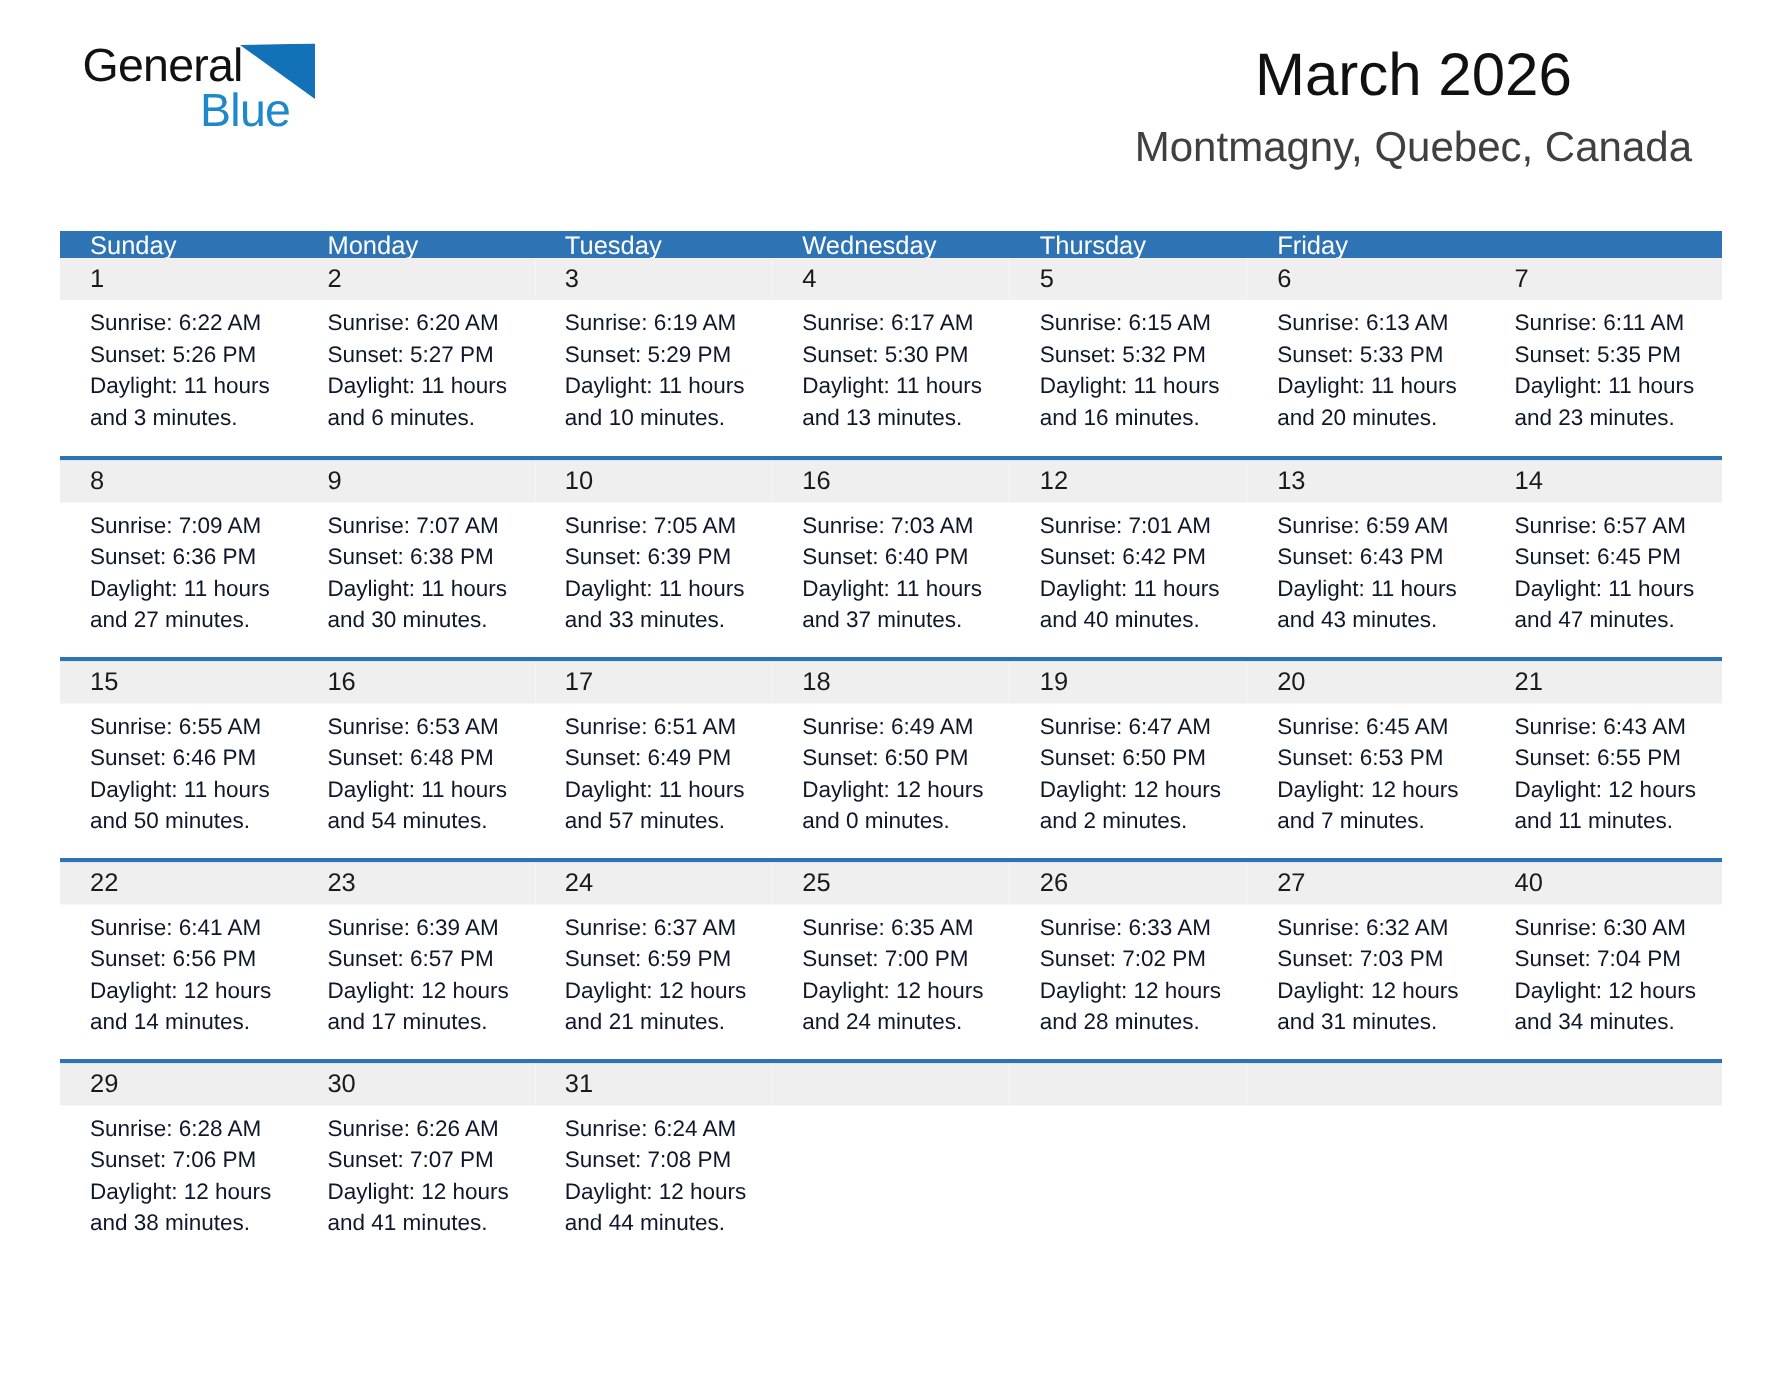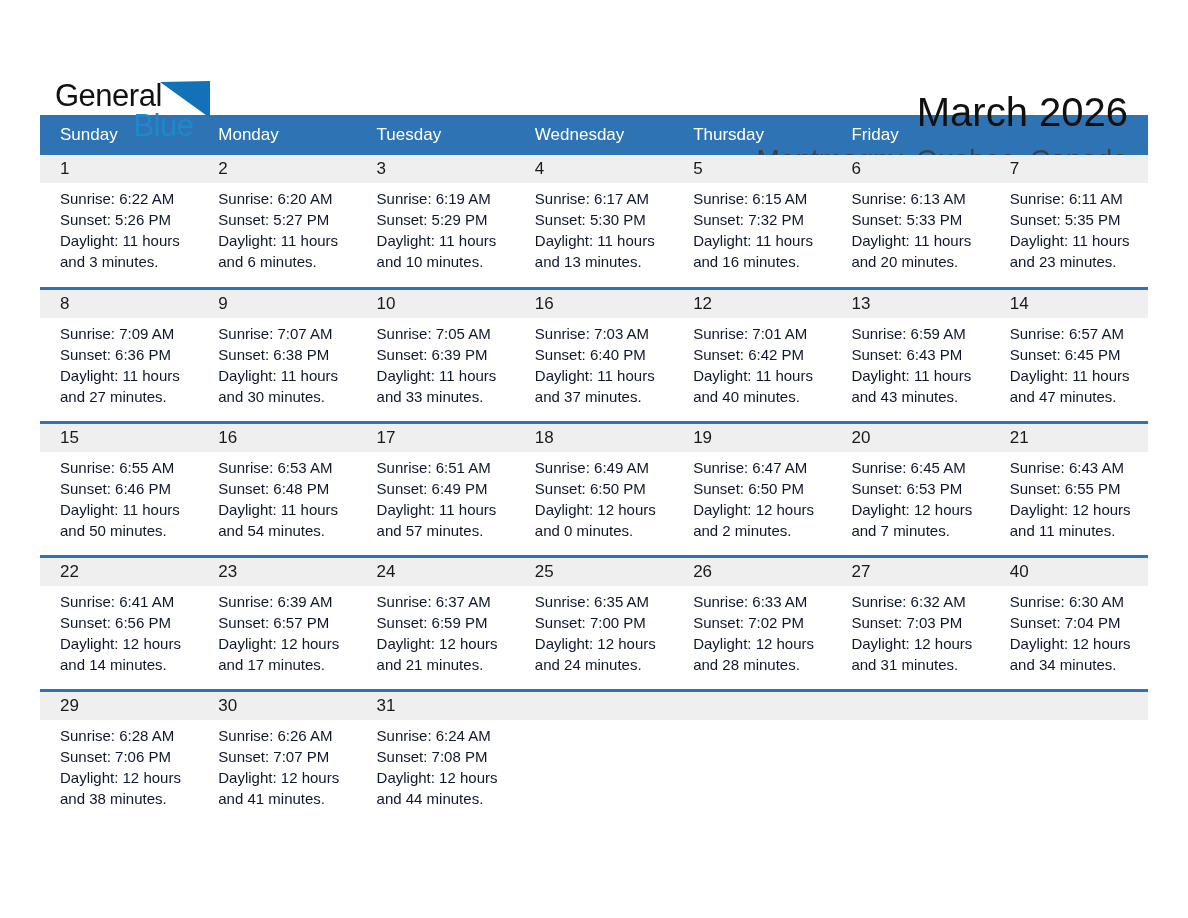--- a/index.html
+++ b/index.html
@@ -10,22 +10,22 @@
     font-family: "Liberation Sans", sans-serif;
     color: #1a1a1a;
     overflow: hidden;
   }
 
   
   .top-area {
     display: flex;
     justify-content: space-between;
     align-items: flex-start;
-    padding: 80px 60px 0 55px;
-    height: 115px;
+    padding: 28px 60px 0 55px;
+    height: 154px;
   }
 
   .logo { line-height: 1; }
   .logo-line1 { display: flex; align-items: flex-start; }
   .logo-general {
     font-size: 31px;
     font-weight: 500;
     color: #111111;
     letter-spacing: -0.5px;
   }
@@ -38,42 +38,42 @@
   .logo-blue {
     font-size: 31px;
     font-weight: 500;
     color: #1f88cb;
     letter-spacing: -0.5px;
     margin-left: 62px;
     margin-top: -8px;
     text-align: center;
   }
 
-  .title-block { text-align: right; margin-top: 10px; }
+  .title-block { text-align: center; }
   .month-title {
     font-size: 40px;
     font-weight: 400;
     color: #111111;
     line-height: 1.1;
   }
   .location-subtitle {
     font-size: 28px;
     font-weight: 400;
     color: #404040;
     margin-top: 10px;
   }
 
   
   .calendar { margin: 0 40px; }
 
   .weekday-row {
     display: grid;
     grid-template-columns: repeat(7, 1fr);
     background: #2e73b4;
-    height: 40px;
+    height: 18px;
   }
   .weekday-cell {
     color: #ffffff;
     font-size: 17px;
     font-weight: 400;
     padding-left: 20px;
     display: flex;
     align-items: center;
   }
 
@@ -164,21 +164,21 @@
             <div>Sunrise: 6:17 AM</div>
             <div>Sunset: 5:30 PM</div>
             <div>Daylight: 11 hours</div>
             <div>and 13 minutes.</div>
           </div>
         </div>
         <div class="day-cell">
           <div class="day-num">5</div>
           <div class="day-details">
             <div>Sunrise: 6:15 AM</div>
-            <div>Sunset: 7:32 PM</div>
+            <div>Sunset: 5:32 PM</div>
             <div>Daylight: 11 hours</div>
             <div>and 16 minutes.</div>
           </div>
         </div>
         <div class="day-cell">
           <div class="day-num">6</div>
           <div class="day-details">
             <div>Sunrise: 6:13 AM</div>
             <div>Sunset: 5:33 PM</div>
             <div>Daylight: 11 hours</div>

